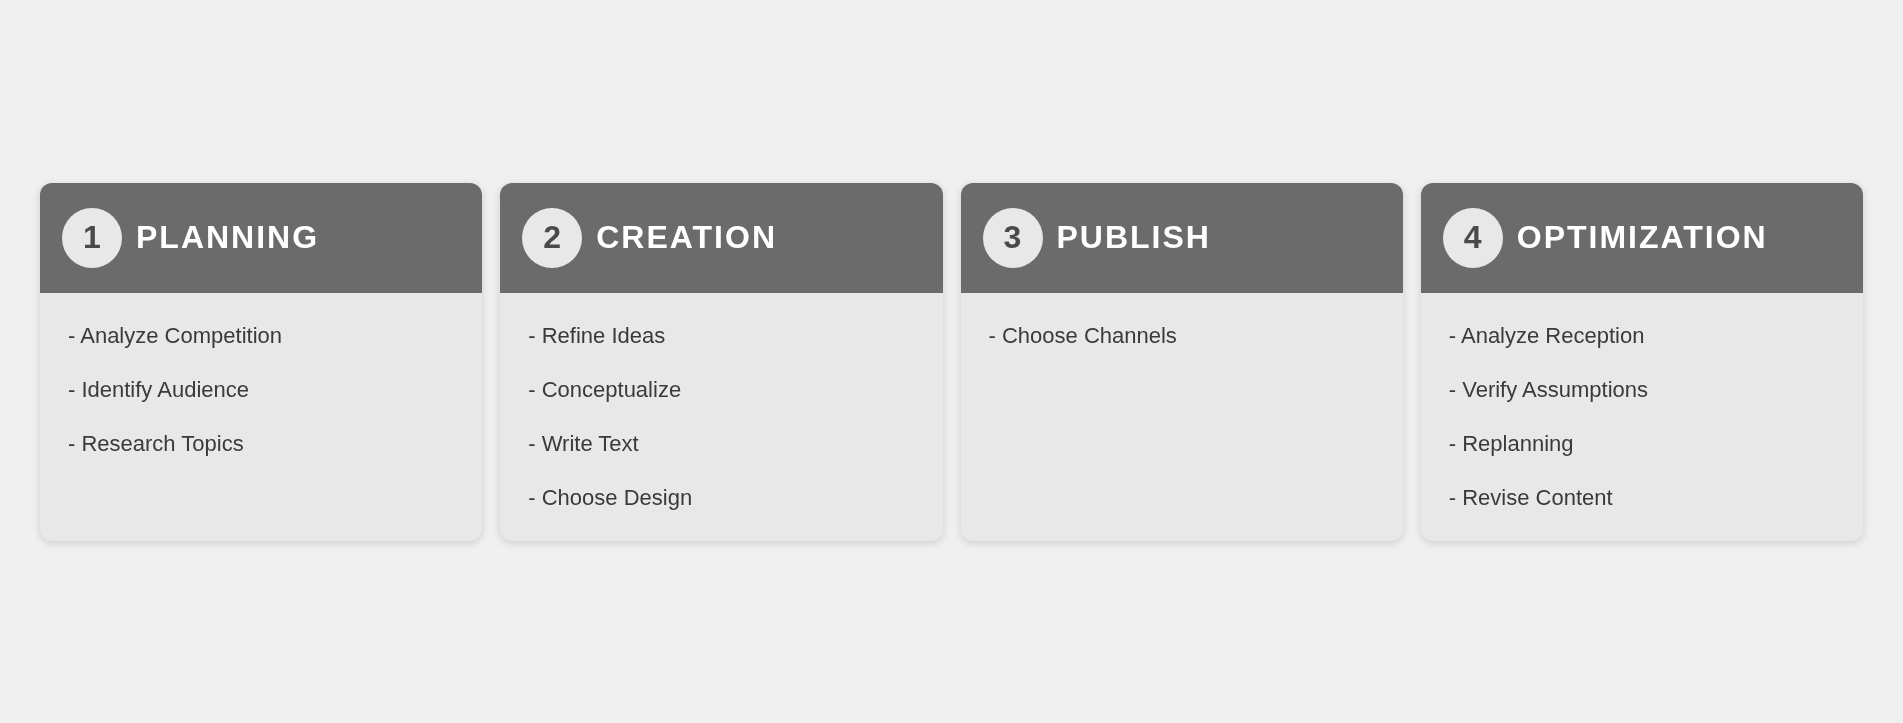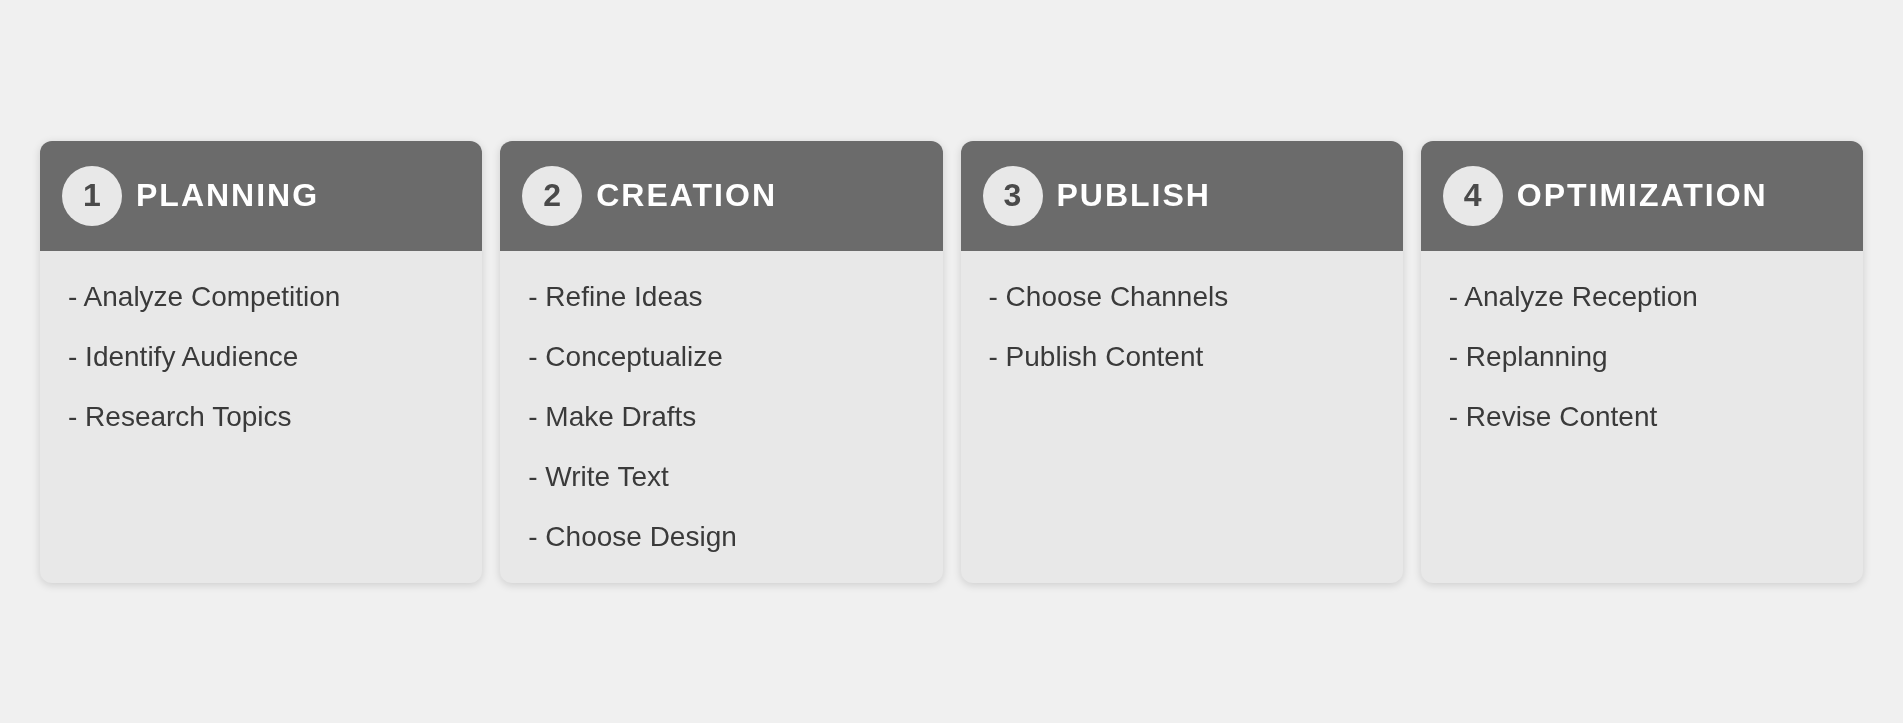--- a/index.html
+++ b/index.html
@@ -63,21 +63,21 @@
       color: #ffffff;
       letter-spacing: 2px;
       text-transform: uppercase;
     }
 
     .card-body {
       padding: 30px 28px;
     }
 
     .list-item {
-      font-size: 28px;
+      font-size: 22px;
       color: #3a3a3a;
       margin-bottom: 28px;
       font-weight: 400;
     }
 
     .list-item:last-child {
       margin-bottom: 0;
     }
   </style>
 </head>
@@ -96,39 +96,38 @@
       </div>
     </div>
     <div class="card">
       <div class="card-header">
         <div class="step-number">2</div>
         <span class="card-title">CREATION</span>
       </div>
       <div class="card-body">
         <div class="list-item">- Refine Ideas</div>
         <div class="list-item">- Conceptualize</div>
-        <div class="list-item">- Make Drafts</div>
         <div class="list-item">- Write Text</div>
         <div class="list-item">- Choose Design</div>
       </div>
     </div>
     <div class="card">
       <div class="card-header">
         <div class="step-number">3</div>
         <span class="card-title">PUBLISH</span>
       </div>
       <div class="card-body">
         <div class="list-item">- Choose Channels</div>
-        <div class="list-item">- Publish Content</div>
       </div>
     </div>
     <div class="card">
       <div class="card-header">
         <div class="step-number">4</div>
         <span class="card-title">OPTIMIZATION</span>
       </div>
       <div class="card-body">
         <div class="list-item">- Analyze Reception</div>
+        <div class="list-item">- Verify Assumptions</div>
         <div class="list-item">- Replanning</div>
         <div class="list-item">- Revise Content</div>
       </div>
     </div>
   </div>
 
 </body></html>

